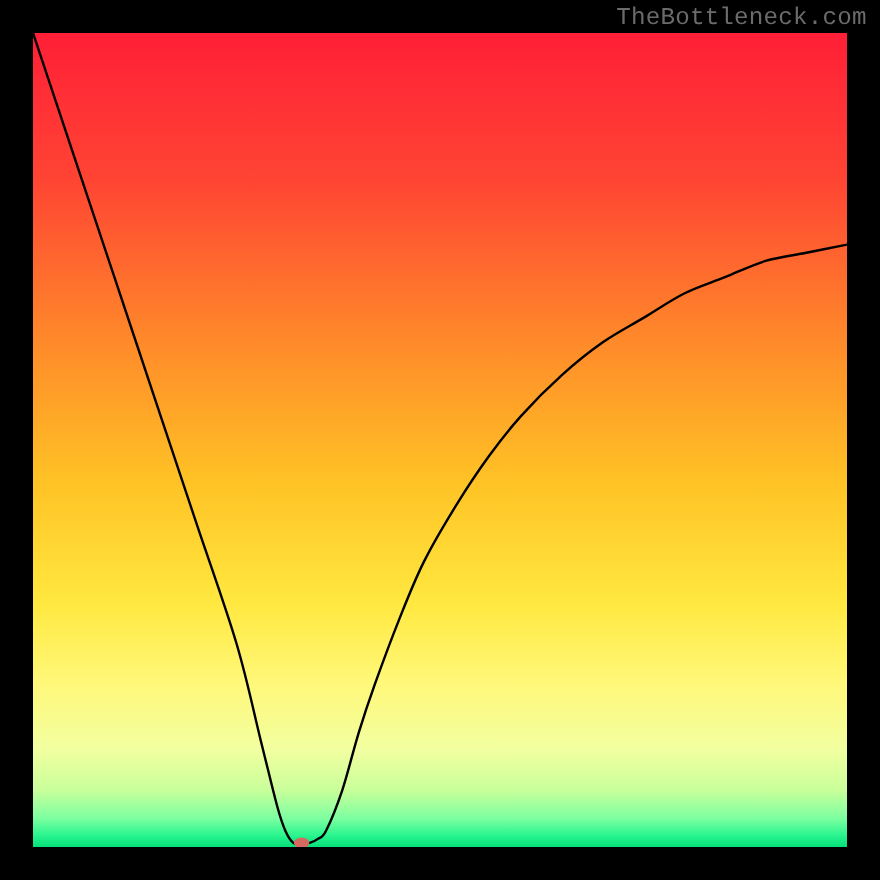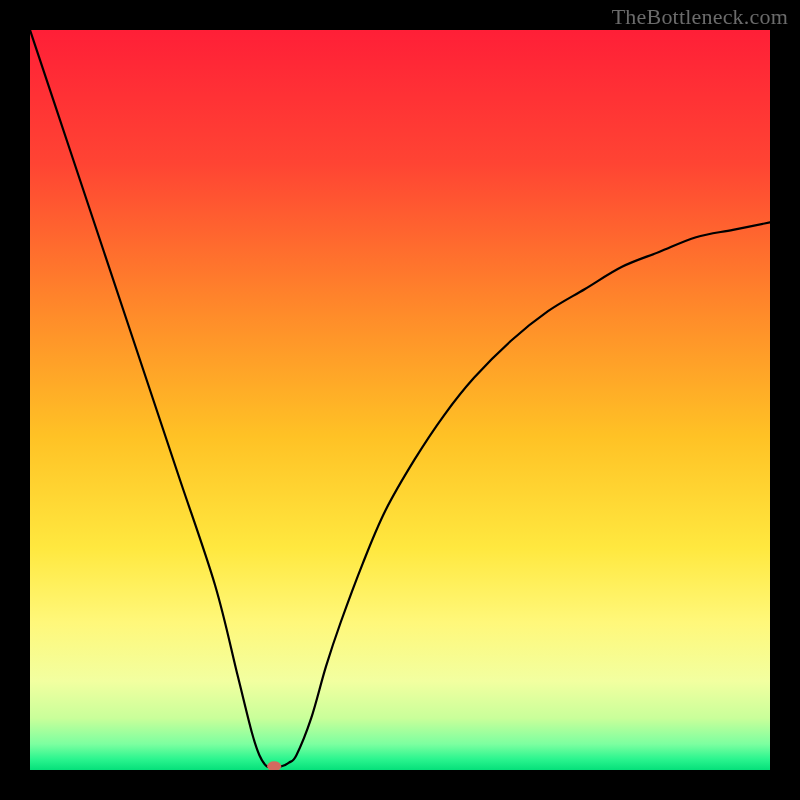--- a/index.html
+++ b/index.html
@@ -19,21 +19,21 @@
     height: 740px;
   }
   .watermark {
     position: absolute;
     top: 4px;
     right: 12px;
     color: #6b6b6b;
     font-size: 22px;
     letter-spacing: 0.2px;
     font-weight: 500;
-    font-family: Liberation Serif, serif;
+    font-family: Liberation Mono, monospace;
   }
   svg { display: block; }
 </style>
 </head>
 <body>
 
 <div class="watermark">TheBottleneck.com</div>
 
 <div class="frame">
   <svg id="chart-svg" width="740" height="740" viewBox="0 0 740 740">

